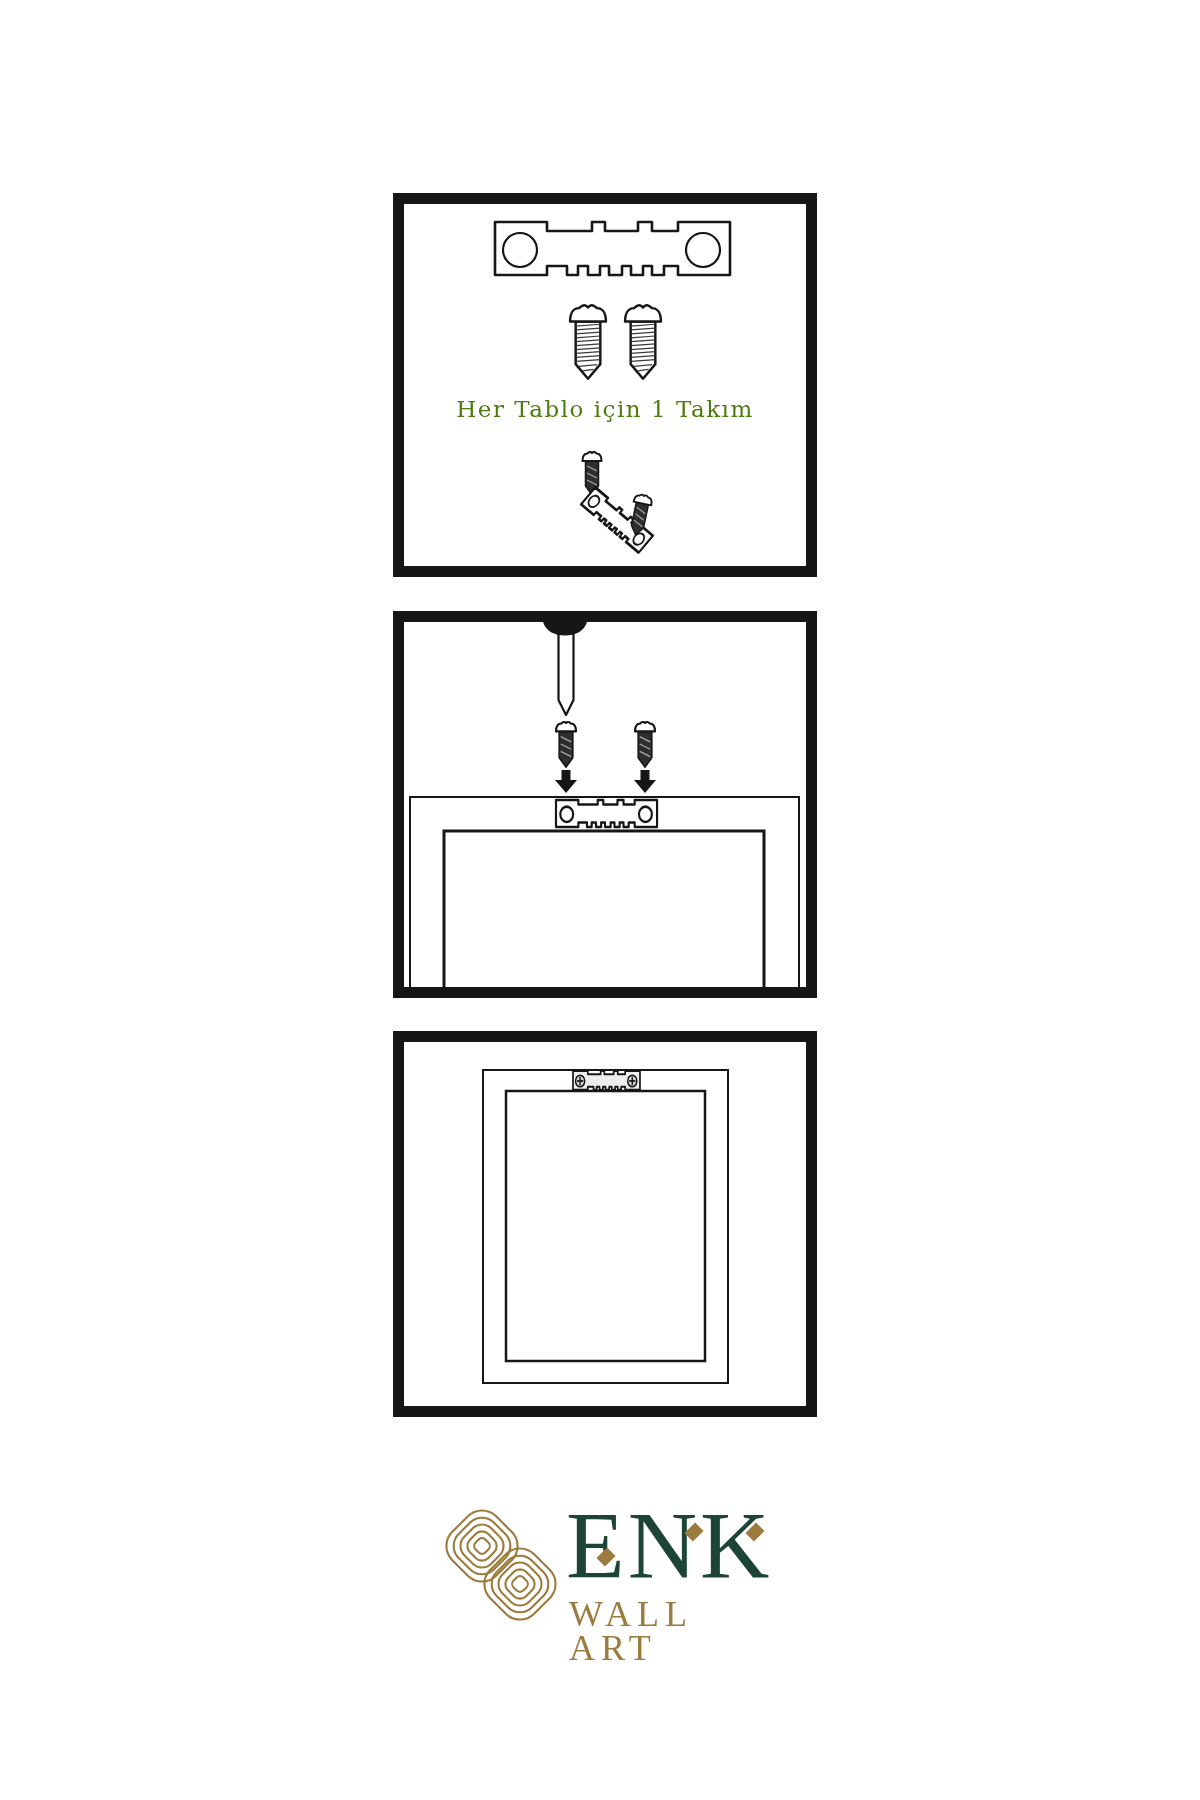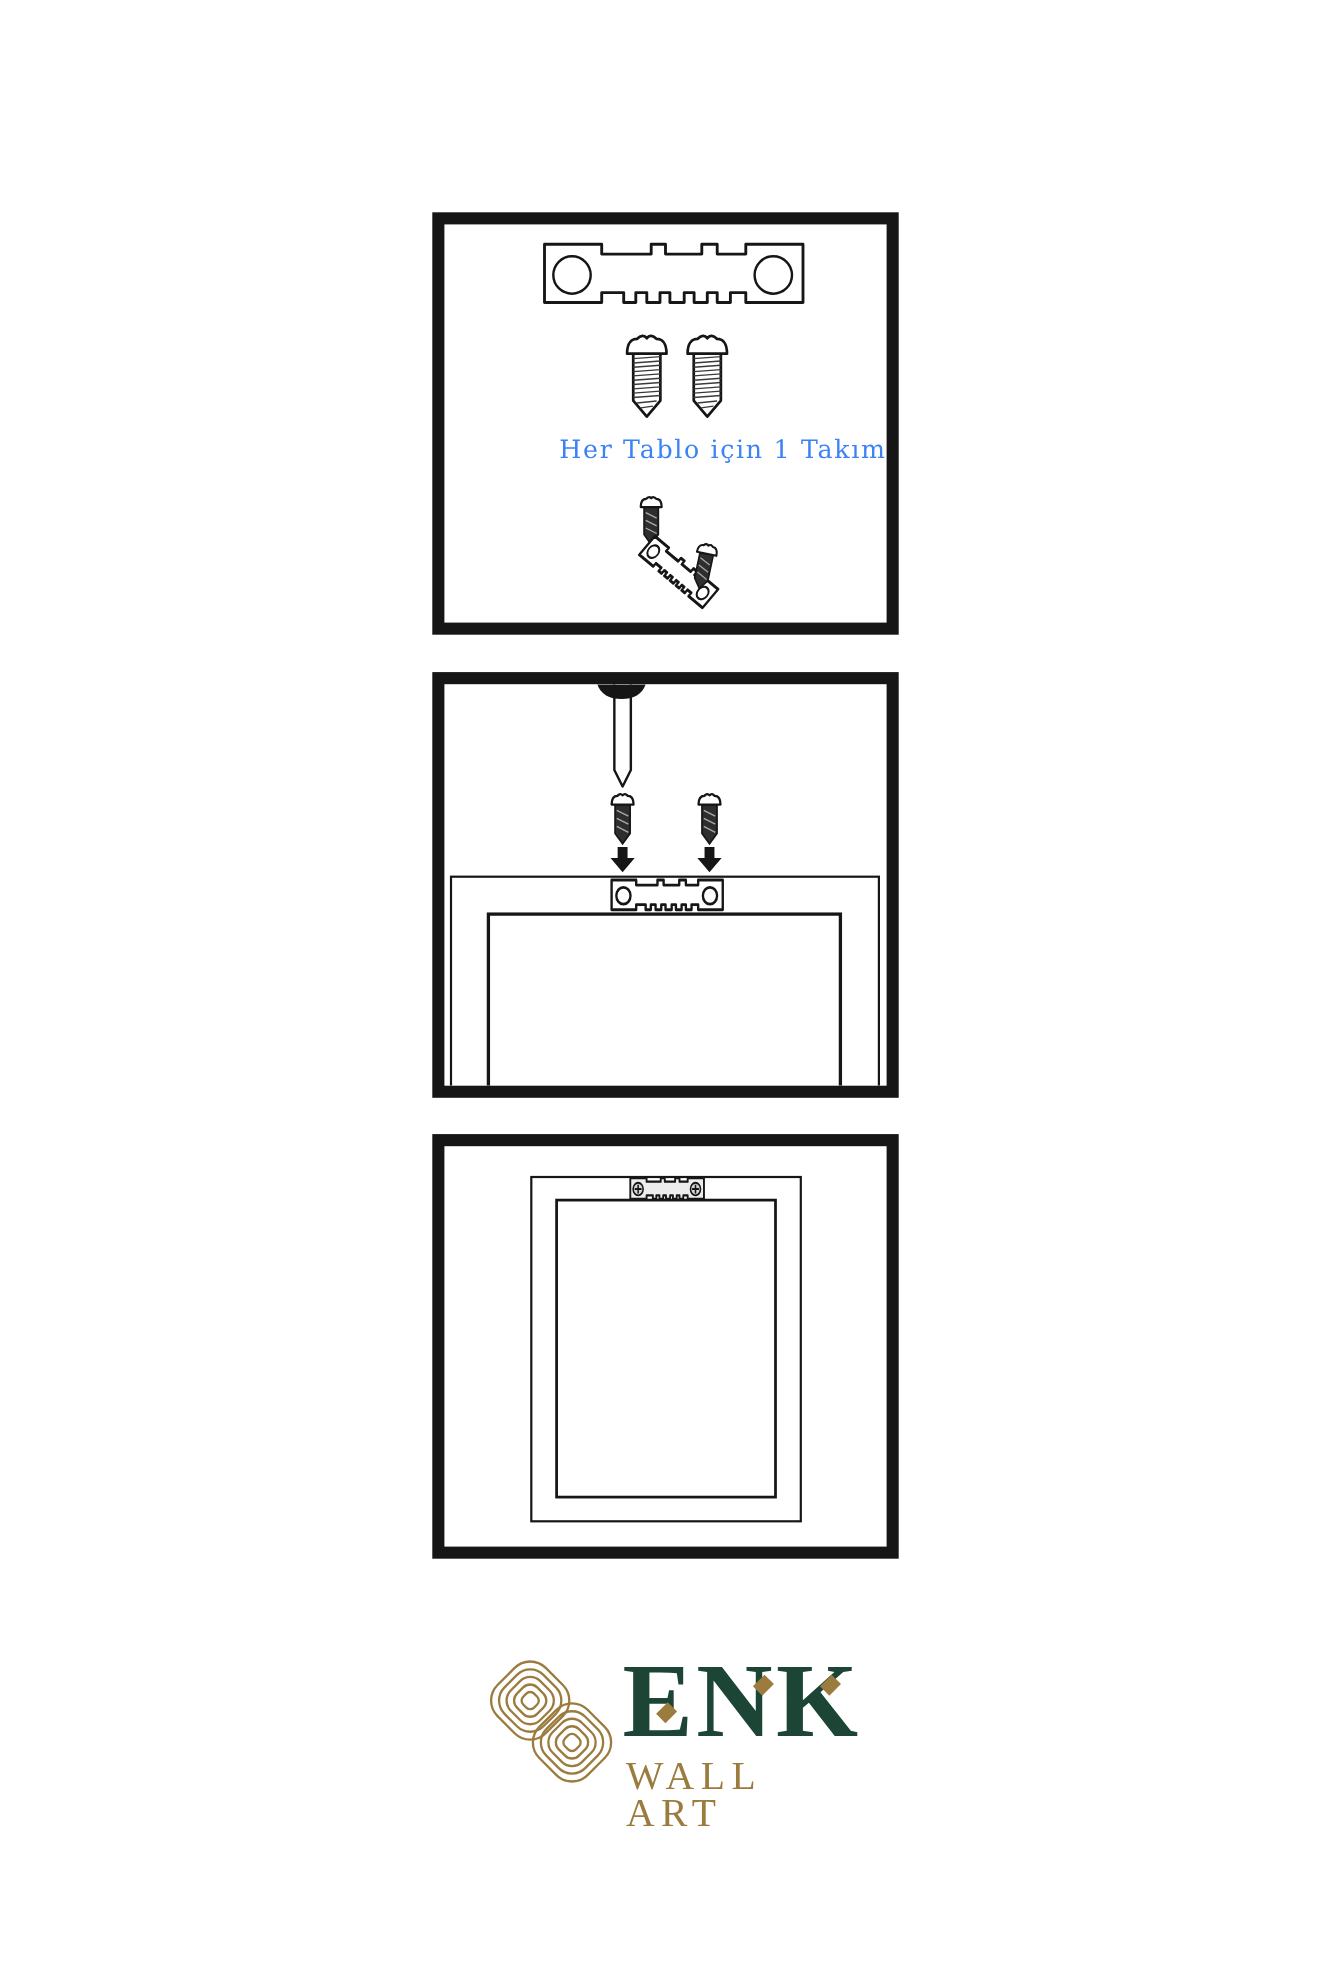--- a/index.html
+++ b/index.html
@@ -26,44 +26,44 @@
     overflow: hidden;
   }
   #panel-1 { top: 193px; height: 384px; }
   #panel-2 { top: 611px; height: 387px; }
   #panel-3 { top: 1031px; height: 386px; }
   .panel svg.art { position: absolute; left: 0; top: 0; display: block; }
 
   .caption {
     position: absolute;
     left: 0; right: 0; top: 192px;
-    text-align: right;
+    text-align: center;
     font-size: 23px;
     letter-spacing: 1.5px;
-    color: #3b82f6;
+    color: #4d7c0f;
   }
 
   
   .plate   { fill: #ffffff; stroke: var(--ink); stroke-width: 2.6; stroke-linejoin: round; }
   .plate-s { fill: #ffffff; stroke: var(--ink); stroke-width: 5;   stroke-linejoin: round; }
   .plate-g { fill: #ededed; stroke: var(--ink); stroke-width: 6;   stroke-linejoin: round; }
   .hole    { fill: #ffffff; stroke: var(--ink); stroke-width: 2.2; }
   .hole-s  { fill: #ffffff; stroke: var(--ink); stroke-width: 5; }
   .line2   { fill: none; stroke: var(--ink); stroke-width: 2; }
   .line2b  { fill: none; stroke: var(--ink); stroke-width: 2.5; }
   .line3   { fill: none; stroke: var(--ink); stroke-width: 3; }
   .f-ink   { fill: var(--ink); stroke: none; }
   .nailshaft { fill: #ffffff; stroke: var(--ink); stroke-width: 2.2; stroke-linejoin: round; }
 
   
   .brand { position: absolute; }
   .brand-name {
     position: absolute; left: 566px; top: 1498px;
     font-family: "Liberation Serif", serif;
-    font-weight: bold;
+    font-weight: normal;
     font-size: 96px; line-height: 96px;
     letter-spacing: 3px;
     color: var(--green);
   }
   .brand-sub {
     position: absolute; left: 569px; top: 1597px;
     font-family: "Liberation Serif", serif;
     font-size: 36px; line-height: 34px;
     letter-spacing: 6px;
     color: var(--gold);

